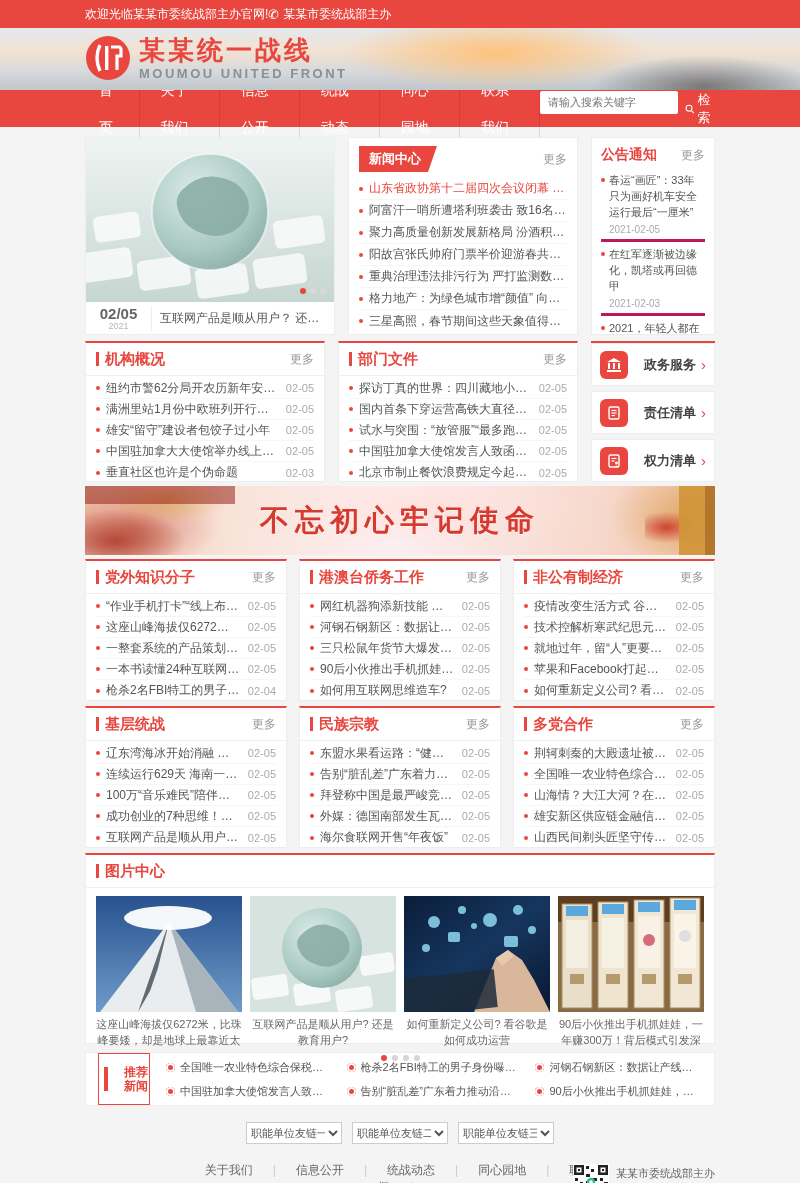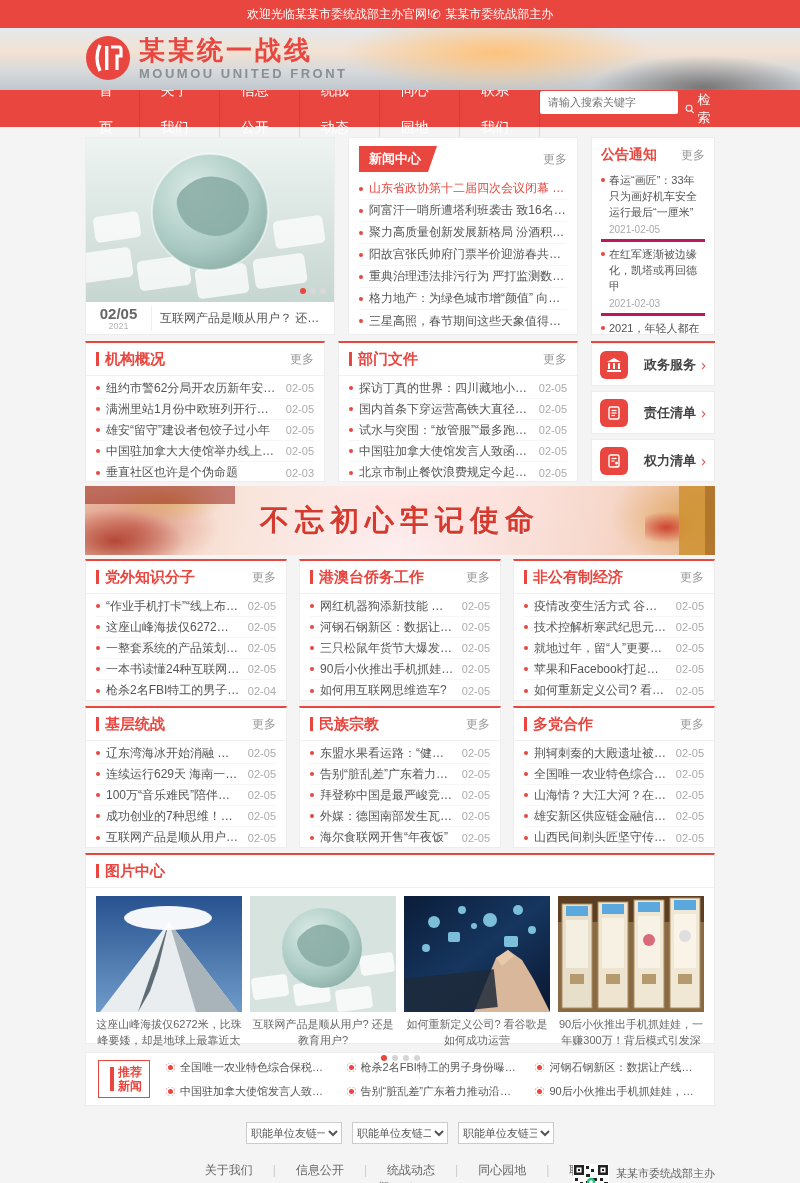--- a/index.html
+++ b/index.html
@@ -3,21 +3,21 @@
 <meta charset="utf-8">
 <style>
   :root{ --red:#e8463f; --red-deep:#d63a2f; }
   *{box-sizing:border-box; margin:0; padding:0;}
   body{ width:800px; height:1183px; margin:0 auto; background:#f4f4f4;
         font-family:"Liberation Sans","DejaVu Sans",sans-serif; font-size:12px; color:#555; overflow:hidden;}
   .wrap{ width:630px; margin:0 auto; }
 
   
   .topbar{ background:var(--red); height:28px; }
-  .topbar .wrap{ display:flex; justify-content:center; align-items:center; height:28px; color:#fff; font-size:12px;}
+  .topbar .wrap{ display:flex; justify-content:flex-start; align-items:center; height:28px; color:#fff; font-size:12px;}
   .top-host{ display:flex; align-items:center; gap:4px; cursor:pointer;}
   .top-host .ph{ font-size:13px; }
 
   
   .header{ height:62px; position:relative; overflow:hidden;
     background:
       radial-gradient(ellipse 220px 55px at 62% 40%, rgba(255,189,110,.85), rgba(255,189,110,0) 70%),
       radial-gradient(ellipse 160px 45px at 88% 95%, rgba(60,50,45,.55), rgba(60,50,45,0) 70%),
       linear-gradient(180deg,#e3e9ed 0%,#f2e2d2 38%,#d7d9dc 70%,#bfc7cd 100%);}
   .header .wrap{ display:flex; align-items:center; height:62px;}
@@ -120,21 +120,21 @@
   .g-imgs{ display:flex; gap:8px; padding:8px 10px 4px 10px;}
   .g-item{ width:146px; cursor:pointer;}
   .g-item svg{ display:block;}
   .g-cap{ font-size:11px; color:#666; text-align:center; line-height:1.45; margin-top:5px; height:32px; overflow:hidden;}
   .g-dots{ display:flex; justify-content:center; gap:5px; margin-top:2px;}
   .g-dots i{ width:6px; height:6px; border-radius:50%; background:#d5d5d5; cursor:pointer;}
   .g-dots i.on{ background:var(--red);}
 
   
   .recm{ display:flex; align-items:center; padding:8px 12px; height:54px; margin-bottom:12px;}
-  .recm-badge{ border:1px solid var(--red); width:52px; height:38px; display:flex; align-items:center; padding-left:11px; gap:4px; margin-right:16px; flex:none; position:relative; background:#fff;}
+  .recm-badge{ border:1px solid var(--red); width:52px; height:52px; display:flex; align-items:center; padding-left:5px; gap:16px; margin-right:16px; flex:none; position:relative; background:#fff;}
   .recm-badge .bar{ width:4px; height:24px; background:var(--red);}
   .recm-badge .bl{ color:var(--red); font-size:12px; font-weight:bold; line-height:1.2;}
   .recm-grid{ flex:1; display:grid; grid-template-columns:1fr 1.05fr 1fr; grid-column-gap:14px; grid-row-gap:9px;}
   .r-it{ display:flex; align-items:center; font-size:11px; color:#555; cursor:pointer; overflow:hidden;}
   .r-ic{ width:9px; height:9px; border-radius:50%; background:var(--red); box-shadow:inset 0 0 0 2px #fff, inset 0 0 0 4px var(--red); margin-right:5px; flex:none;}
   .r-it .t{ font-size:11px;}
 
   
   .flinks{ display:flex; justify-content:center; gap:10px; padding:4px 0 12px 0;}
   .flinks select{ width:96px; height:22px; font-size:11px; color:#555; border:1px solid #ccc; background:#fff; outline:none;}

